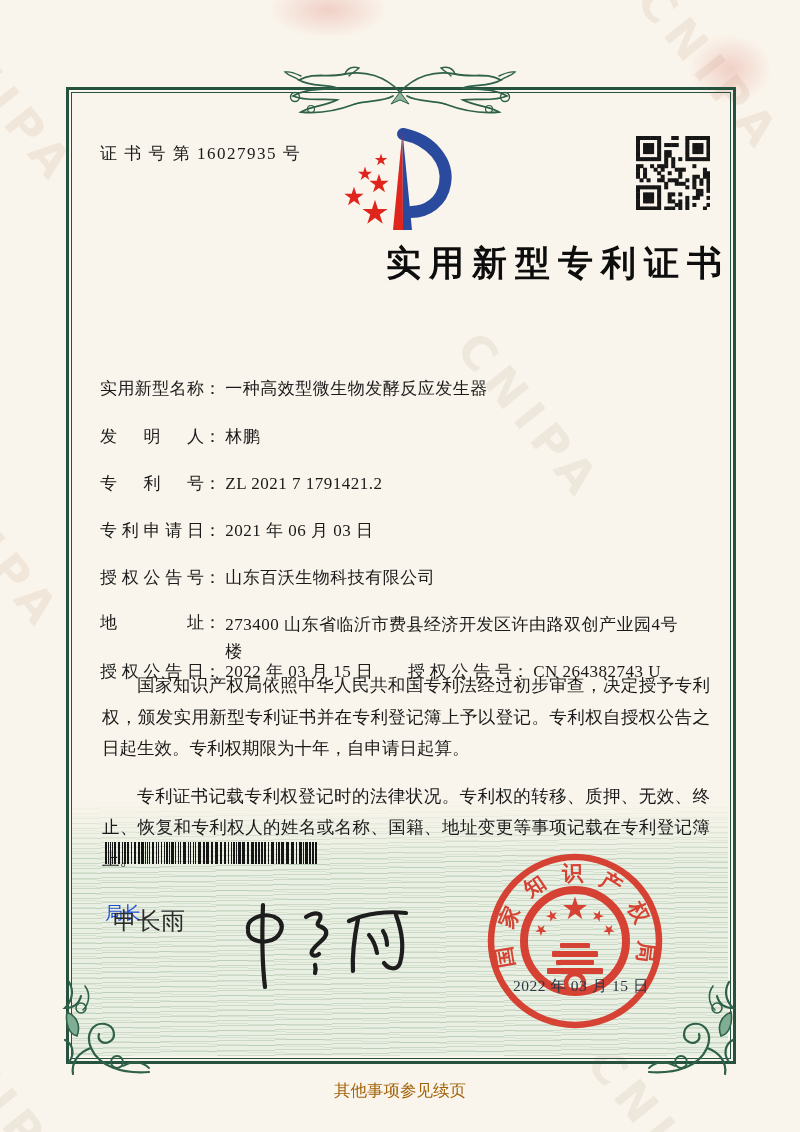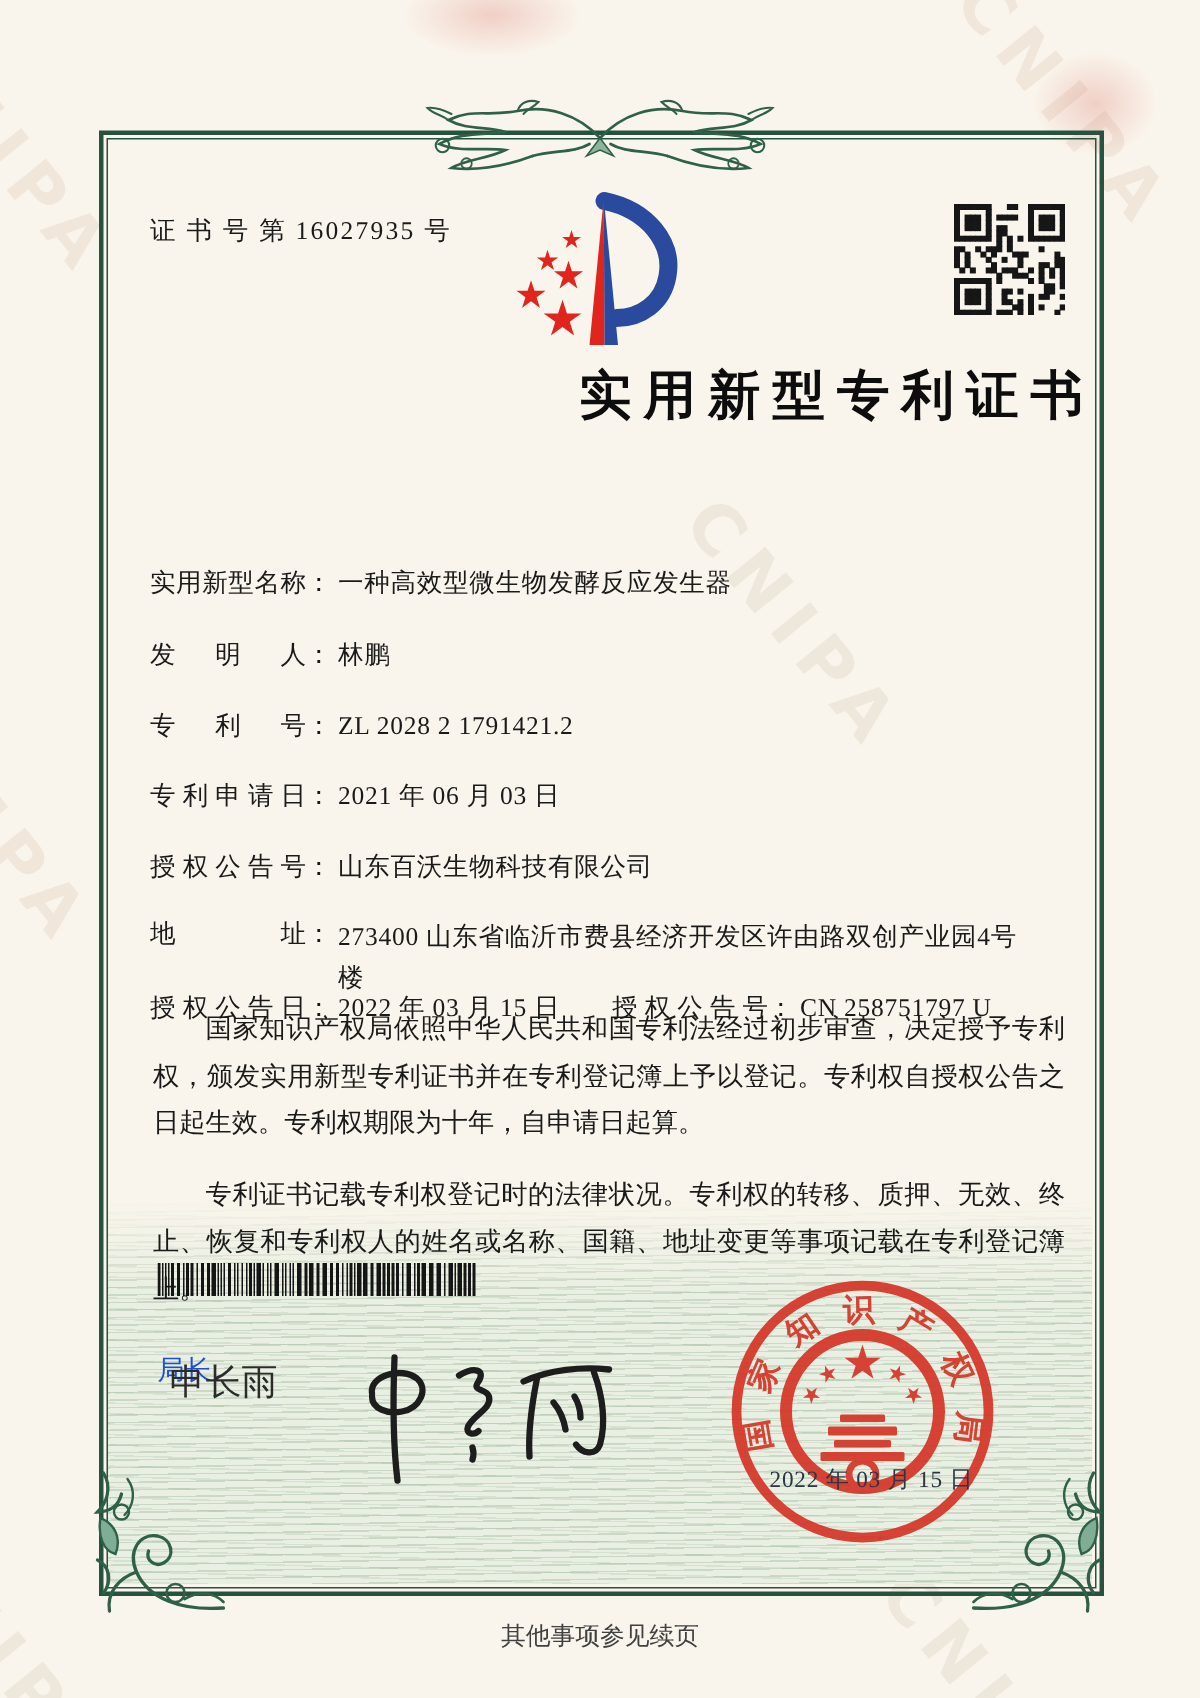--- a/index.html
+++ b/index.html
@@ -55,21 +55,21 @@
   .barcode{position:absolute;left:105px;top:842px;}
   .signer-title{position:absolute;left:105px;top:901px;font-size:18px;font-family:Liberation Mono, monospace;color:#1d4ed8;}
   .signer-name{position:absolute;left:113px;top:905px;font-size:24px;font-family:"Liberation Sans","DejaVu Sans",sans-serif;color:#2b2b2b;}
   .signature{position:absolute;left:236px;top:891px;}
   .seal{position:absolute;left:468px;top:837px;}
   .seal-date{
     position:absolute;left:497px;top:976px;width:168px;text-align:center;
     font-size:15.5px;color:#2c3744;white-space:nowrap;letter-spacing:.5px;
   }
   .page-info{position:absolute;left:66px;top:1029px;width:664px;text-align:center;font-size:14.5px;color:#222;}
-  .note{position:absolute;left:0;top:1080px;width:800px;text-align:center;font-size:16.5px;color:#404040;}
+  .note{position:absolute;left:0;top:1080px;width:800px;text-align:center;font-size:16.5px;color:#a16207;}
   .orn{position:absolute;pointer-events:none;}
 </style>
 </head>
 <body>
 
 <div class="page">
 
   <div class="wm" style="left:-38px;top:6px;">CNIPA</div>
   <div class="wm" style="left:668px;top:-26px;">CNIPA</div>
   <div class="wm gray" style="left:488px;top:322px;">CNIPA</div>
@@ -355,40 +355,40 @@
   <div class="f-row" style="top:341px;">
     <span class="f-label">实用新型名称</span><span class="f-colon">：</span>
     <span class="f-value">一种高效型微生物发酵反应发生器</span>
   </div>
   <div class="f-row" style="top:389px;">
     <span class="f-label">发明人</span><span class="f-colon">：</span>
     <span class="f-value">林鹏</span>
   </div>
   <div class="f-row" style="top:436px;">
     <span class="f-label">专利号</span><span class="f-colon">：</span>
-    <span class="f-value">ZL 2028 2 1791421.2</span>
+    <span class="f-value">ZL 2021 7 1791421.2</span>
   </div>
   <div class="f-row" style="top:483px;">
     <span class="f-label">专利申请日</span><span class="f-colon">：</span>
     <span class="f-value">2021 年 06 月 03 日</span>
   </div>
   <div class="f-row" style="top:530px;">
     <span class="f-label">授权公告号</span><span class="f-colon">：</span>
     <span class="f-value">山东百沃生物科技有限公司</span>
   </div>
   <div class="f-row" style="top:575px;">
     <span class="f-label">地址</span><span class="f-colon">：</span>
     <span class="f-value addr">273400  山东省临沂市费县经济开发区许由路双创产业园4号楼</span>
   </div>
   <div class="f-row" style="top:624px;width:630px;">
     <span class="f-label">授权公告日</span><span class="f-colon">：</span>
     <span class="f-value">2022 年 03 月 15 日</span>
     <span class="grant2">
       <span class="f-label">授权公告号</span><span class="f-colon">：</span>
-      <span class="f-value">CN 258751797 U</span>
+      <span class="f-value">CN 264382743 U</span>
     </span>
   </div>
 
   <div class="paras">
     <p>国家知识产权局依照中华人民共和国专利法经过初步审查，决定授予专利权，颁发实用新型专利证书并在专利登记簿上予以登记。专利权自授权公告之日起生效。专利权期限为十年，自申请日起算。</p>
     <p>专利证书记载专利权登记时的法律状况。专利权的转移、质押、无效、终止、恢复和专利权人的姓名或名称、国籍、地址变更等事项记载在专利登记簿上。</p>
   </div>
 
   <svg class="barcode" id="barcode-svg" width="216" height="22" viewBox="0 0 216 22">
       <rect x="0" y="0" width="2" height="22" fill="#151515"></rect>

